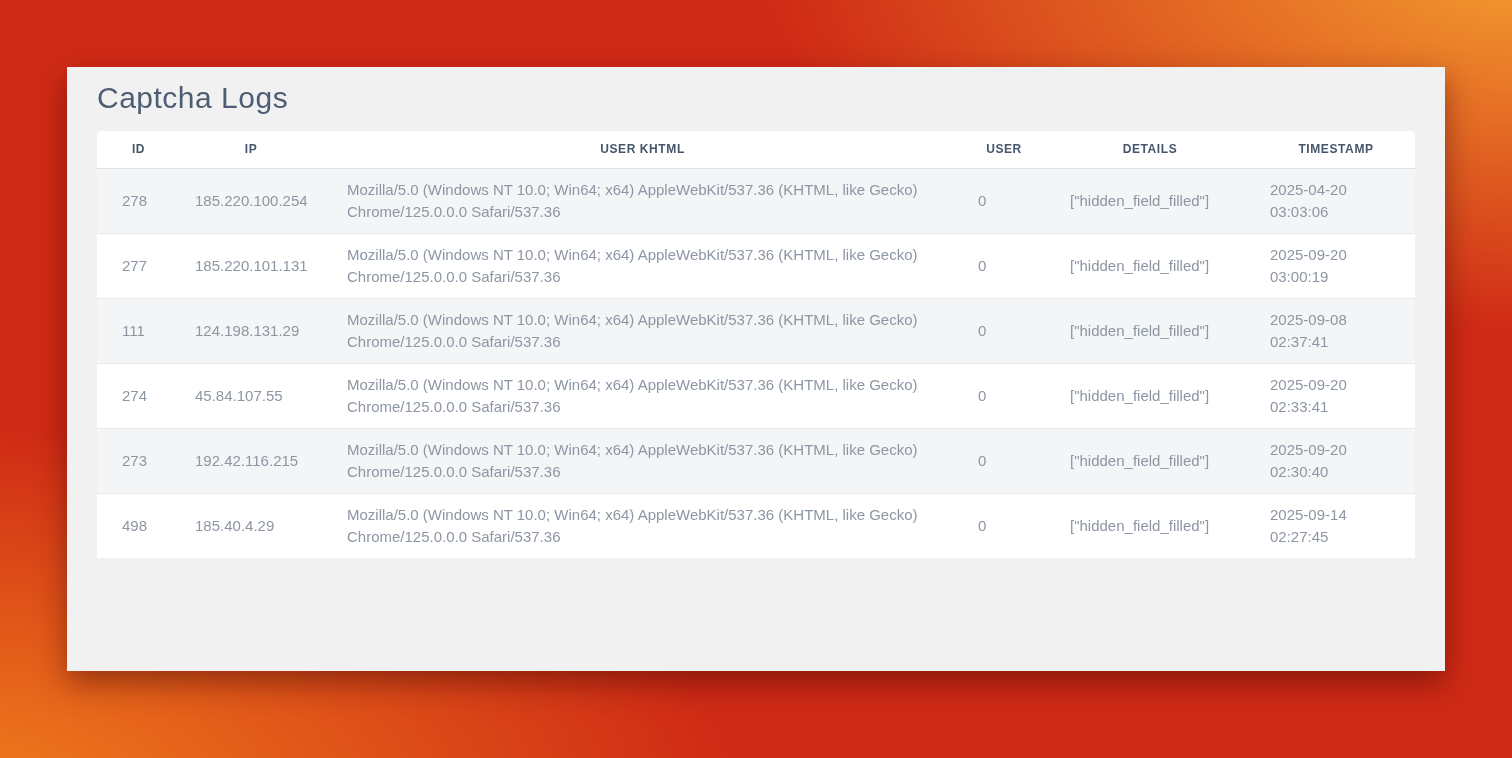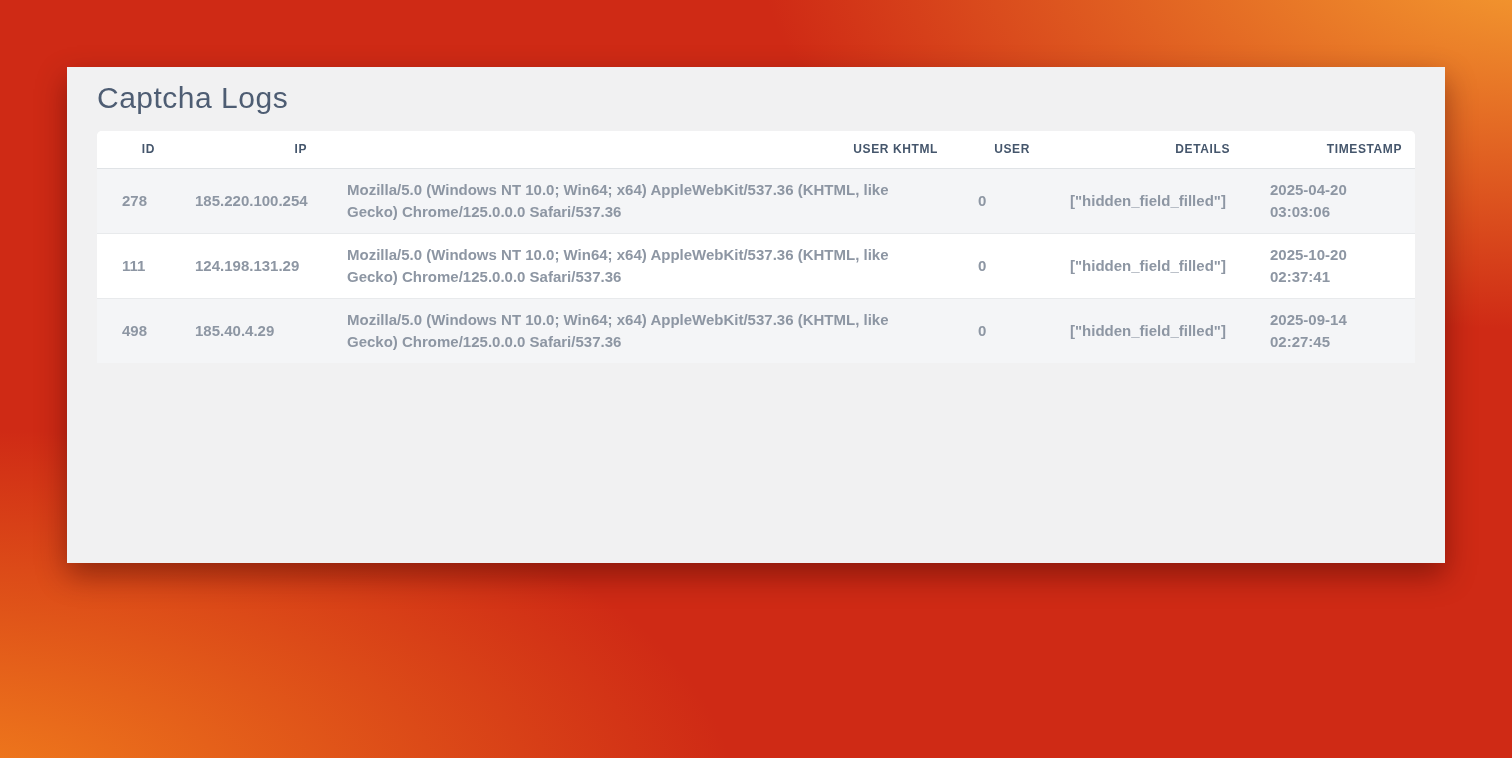--- a/index.html
+++ b/index.html
@@ -13,21 +13,21 @@
     background-image:
       radial-gradient(ellipse 85% 80% at 103% -6%, var(--bg-orange-tr, #f6a231) 0%, rgba(246,162,49,0) 62%),
       radial-gradient(ellipse 85% 80% at -4% 106%, var(--bg-orange-bl, #f2811d) 0%, rgba(242,129,29,0) 62%);
     position: relative;
   }
   .card {
     position: absolute;
     left: 67px;
     top: 67px;
     width: 1378px;
-    height: 496px;
+    height: 604px;
     background: var(--card-bg, #f1f1f2);
     box-shadow: 0 12px 28px rgba(55, 5, 0, 0.45);
     overflow: hidden;
   }
   .page-title {
     margin: 13px 0 0 30px;
     font-size: 30px;
     line-height: 36px;
     font-weight: 500;
     letter-spacing: 0.5px;
@@ -46,38 +46,38 @@
   }
   col.c-id        { width: 73px; }
   col.c-ip        { width: 152px; }
   col.c-ua        { width: 631px; }
   col.c-score     { width: 92px; }
   col.c-details   { width: 200px; }
   col.c-timestamp { width: 172px; }
   thead th {
     height: 37px;
     padding: 0 15px 0 25px;
-    text-align: right;
+    text-align: center;
     font-size: 12px;
     font-weight: 700;
     letter-spacing: 0.6px;
     color: var(--header-text, #45566c);
     background: var(--table-bg, #ffffff);
     border-bottom: 1px solid var(--header-border, #e0e3e6);
     white-space: nowrap;
   }
   tbody td {
     height: 65px;
     padding: 10px 15px 10px 25px;
     vertical-align: middle;
     font-size: 15px;
     line-height: 22px;
     color: var(--cell-text, #8d96a3);
   }
-  tbody tr { background: var(--table-bg, #ffffff); font-weight: bold; }
+  tbody tr { background: var(--table-bg, #ffffff); }
   tbody tr:nth-child(odd) { background: var(--row-stripe, #f4f5f7); }
   tbody tr + tr td { border-top: 1px solid var(--row-border, #e8eaec); }
 </style>
 </head>
 <body>
 
 <div class="card">
   <h1 class="page-title">Captcha Logs</h1>
   <div class="table-wrap">
     <table class="log-table">
@@ -102,26 +102,50 @@
       <tbody>
           <tr>
     <td>278</td>
     <td>185.220.100.254</td>
     <td>Mozilla/5.0 (Windows NT 10.0; Win64; x64) AppleWebKit/537.36 (KHTML, like Gecko) Chrome/125.0.0.0 Safari/537.36</td>
     <td>0</td>
     <td>["hidden_field_filled"]</td>
     <td>2025-04-20 03:03:06</td>
   </tr>
           <tr>
+    <td>277</td>
+    <td>185.220.101.131</td>
+    <td>Mozilla/5.0 (Windows NT 10.0; Win64; x64) AppleWebKit/537.36 (KHTML, like Gecko) Chrome/125.0.0.0 Safari/537.36</td>
+    <td>0</td>
+    <td>["hidden_field_filled"]</td>
+    <td>2025-09-20 03:00:19</td>
+  </tr>
+          <tr>
     <td>111</td>
     <td>124.198.131.29</td>
     <td>Mozilla/5.0 (Windows NT 10.0; Win64; x64) AppleWebKit/537.36 (KHTML, like Gecko) Chrome/125.0.0.0 Safari/537.36</td>
     <td>0</td>
     <td>["hidden_field_filled"]</td>
-    <td>2025-10-20 02:37:41</td>
+    <td>2025-09-08 02:37:41</td>
+  </tr>
+          <tr>
+    <td>274</td>
+    <td>45.84.107.55</td>
+    <td>Mozilla/5.0 (Windows NT 10.0; Win64; x64) AppleWebKit/537.36 (KHTML, like Gecko) Chrome/125.0.0.0 Safari/537.36</td>
+    <td>0</td>
+    <td>["hidden_field_filled"]</td>
+    <td>2025-09-20 02:33:41</td>
+  </tr>
+          <tr>
+    <td>273</td>
+    <td>192.42.116.215</td>
+    <td>Mozilla/5.0 (Windows NT 10.0; Win64; x64) AppleWebKit/537.36 (KHTML, like Gecko) Chrome/125.0.0.0 Safari/537.36</td>
+    <td>0</td>
+    <td>["hidden_field_filled"]</td>
+    <td>2025-09-20 02:30:40</td>
   </tr>
           <tr>
     <td>498</td>
     <td>185.40.4.29</td>
     <td>Mozilla/5.0 (Windows NT 10.0; Win64; x64) AppleWebKit/537.36 (KHTML, like Gecko) Chrome/125.0.0.0 Safari/537.36</td>
     <td>0</td>
     <td>["hidden_field_filled"]</td>
     <td>2025-09-14 02:27:45</td>
   </tr>
         </tbody>

